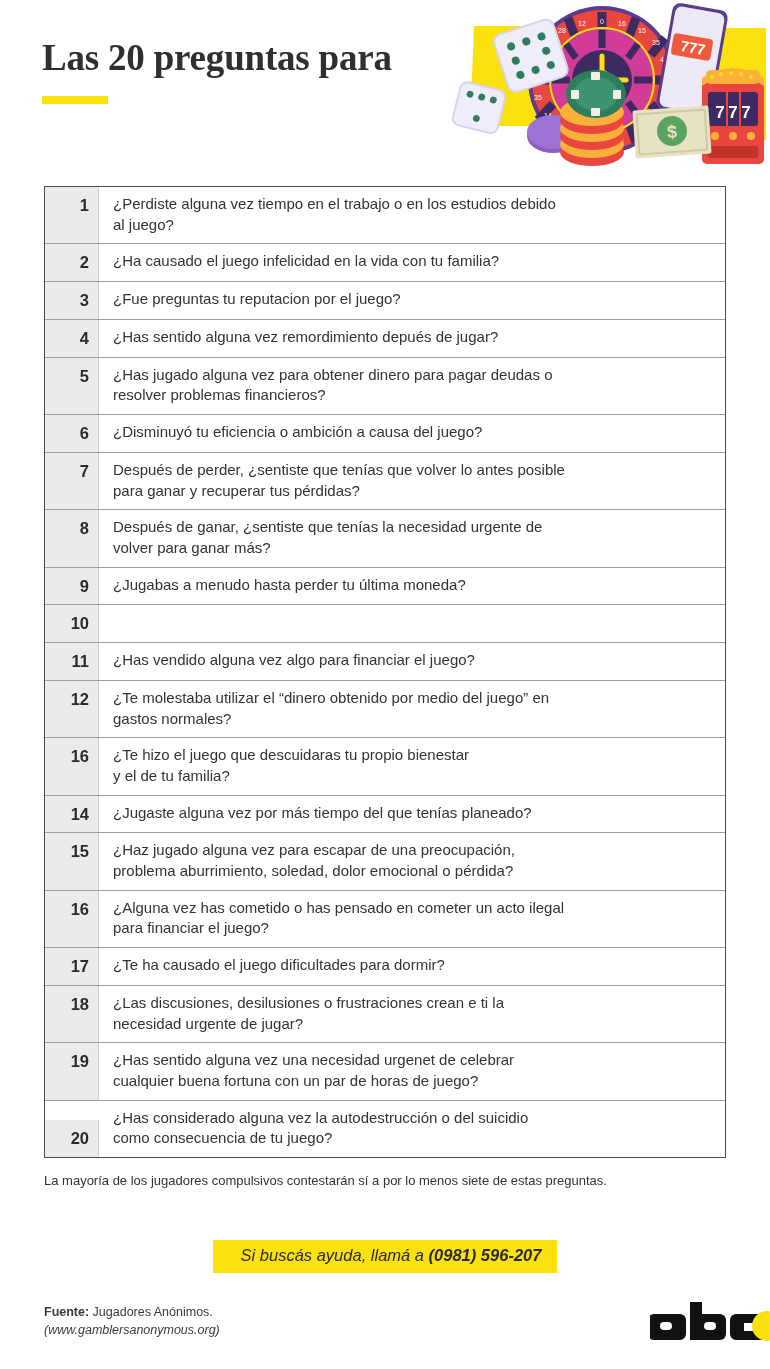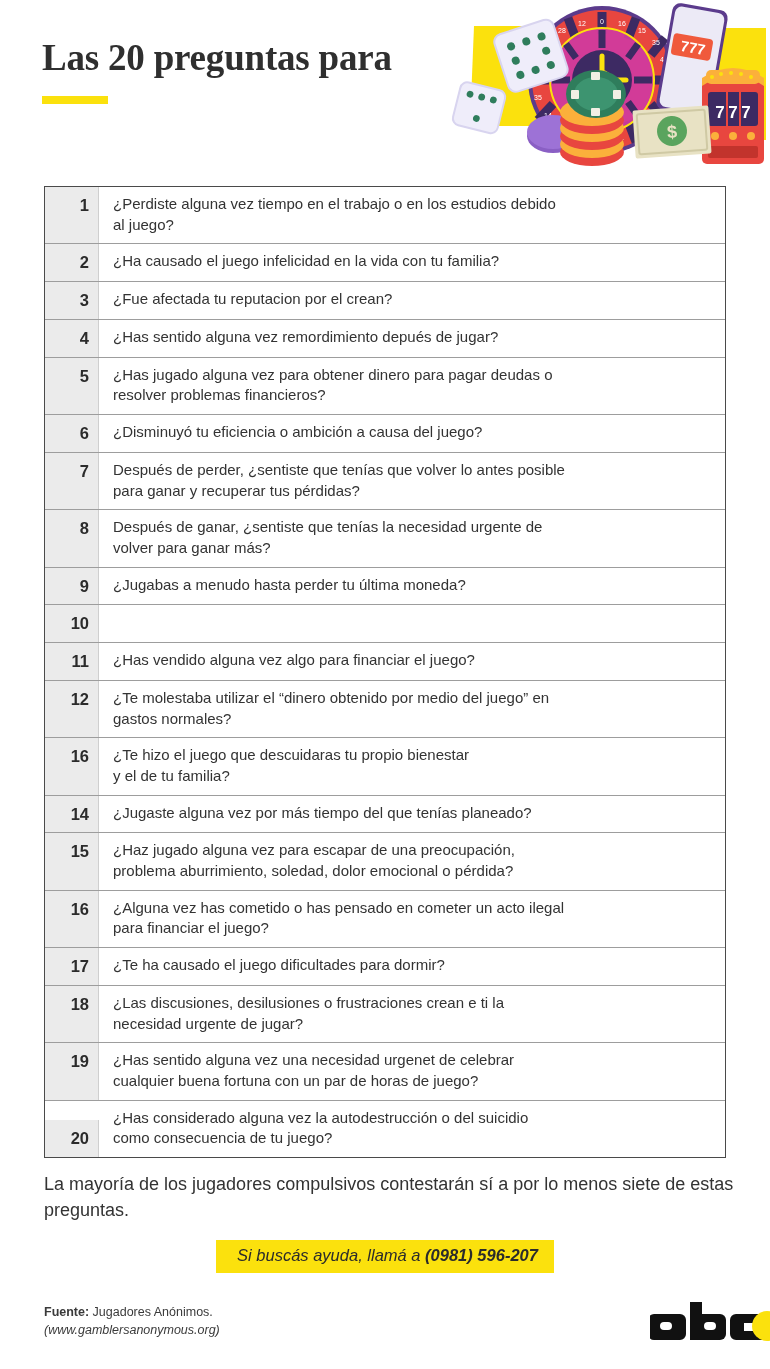--- a/index.html
+++ b/index.html
@@ -96,35 +96,35 @@
     box-sizing: border-box;
     white-space: pre-line;
   }
 
   
   .note {
     position: absolute;
     left: 44px;
     top: 1172px;
     width: 690px;
-    font-size: 18px;
+    font-size: 13px;
     line-height: 1.42;
     color: #333333;
   }
   .helpbar-wrap {
     position: absolute;
     left: 0;
     top: 1240px;
     width: 770px;
     text-align: center;
   }
   .helpbar {
     display: inline-block;
     background: #fbe10d;
-    padding: 6px 16px 7px 21px;
+    padding: 6px 16px 7px 28px;
     font-size: 16.5px;
     font-style: italic;
     color: #2b2b2b;
     line-height: 1.2;
   }
   .helpbar b { font-style: italic; font-weight: bold; }
 
   .source {
     position: absolute;
     left: 44px;
@@ -316,21 +316,21 @@
       <div class="qnum">1</div>
       <div class="qtext">¿Perdiste alguna vez tiempo en el trabajo o en los estudios debido
 al juego?</div>
     </div>
     <div class="qrow">
       <div class="qnum">2</div>
       <div class="qtext">¿Ha causado el juego infelicidad en la vida con tu familia?</div>
     </div>
     <div class="qrow">
       <div class="qnum">3</div>
-      <div class="qtext">¿Fue afectada tu reputacion por el crean?</div>
+      <div class="qtext">¿Fue preguntas tu reputacion por el juego?</div>
     </div>
     <div class="qrow">
       <div class="qnum">4</div>
       <div class="qtext">¿Has sentido alguna vez remordimiento depués de jugar?</div>
     </div>
     <div class="qrow">
       <div class="qnum">5</div>
       <div class="qtext">¿Has jugado alguna vez para obtener dinero para pagar deudas o
 resolver problemas financieros?</div>
     </div>

